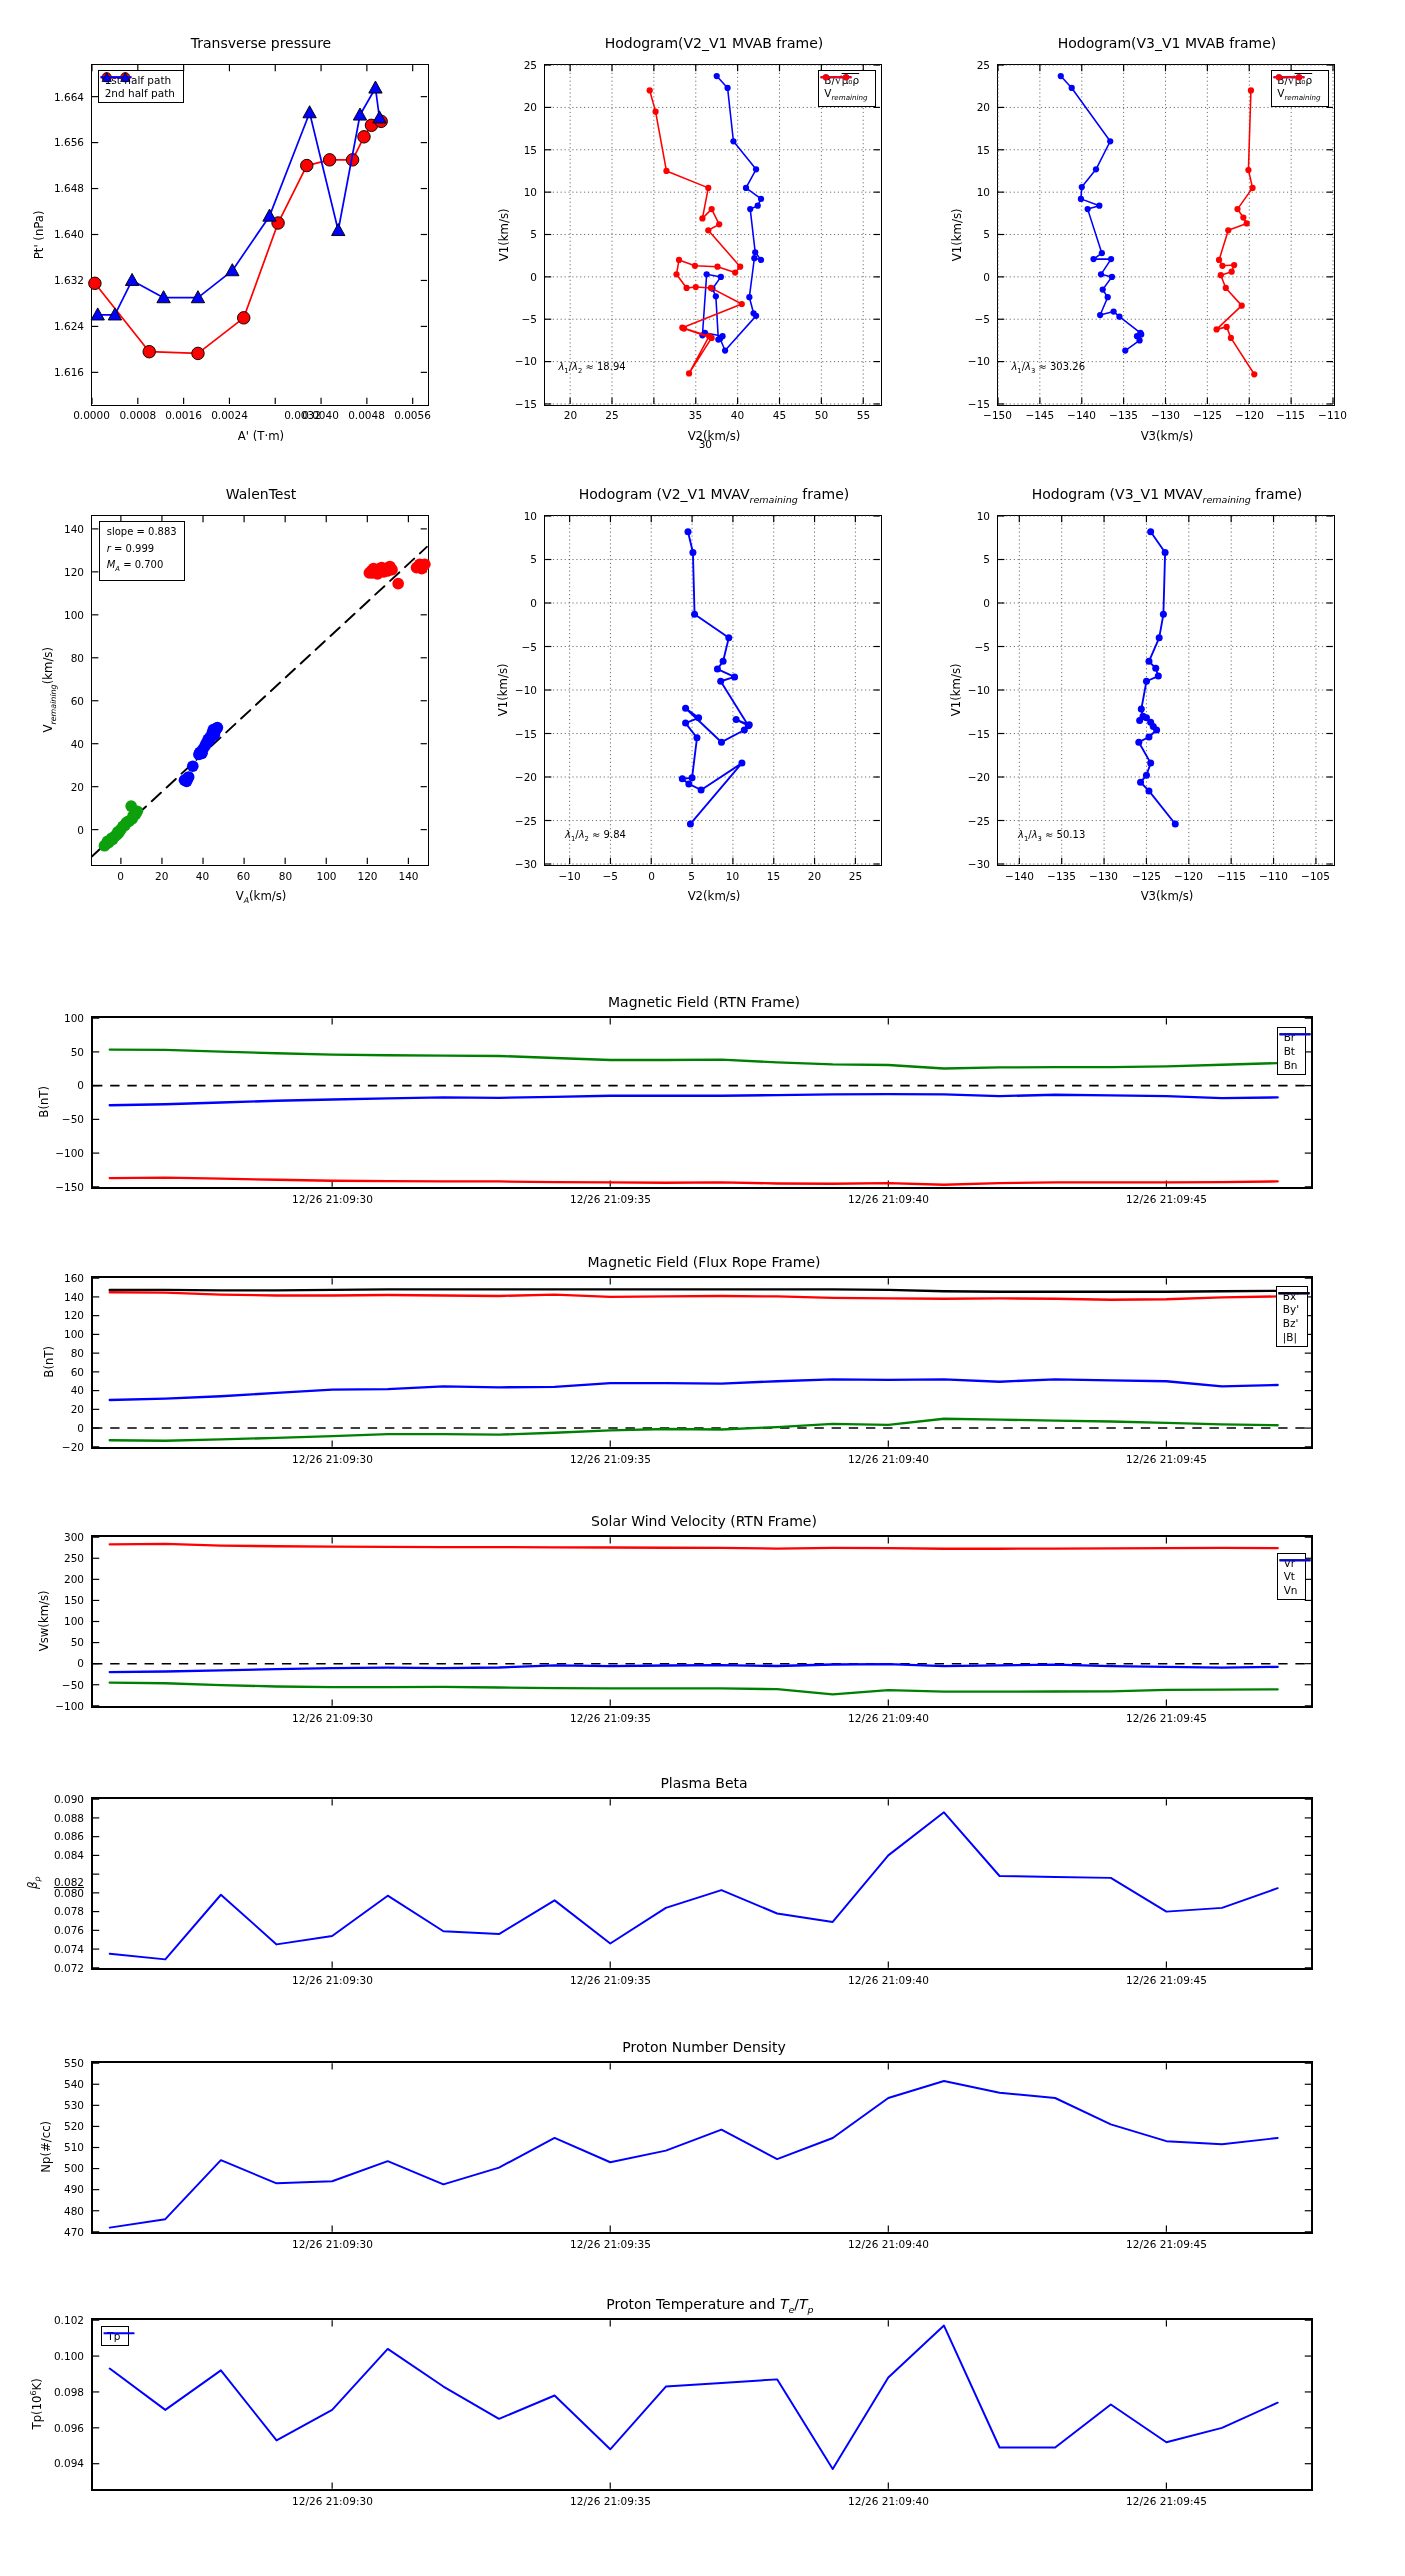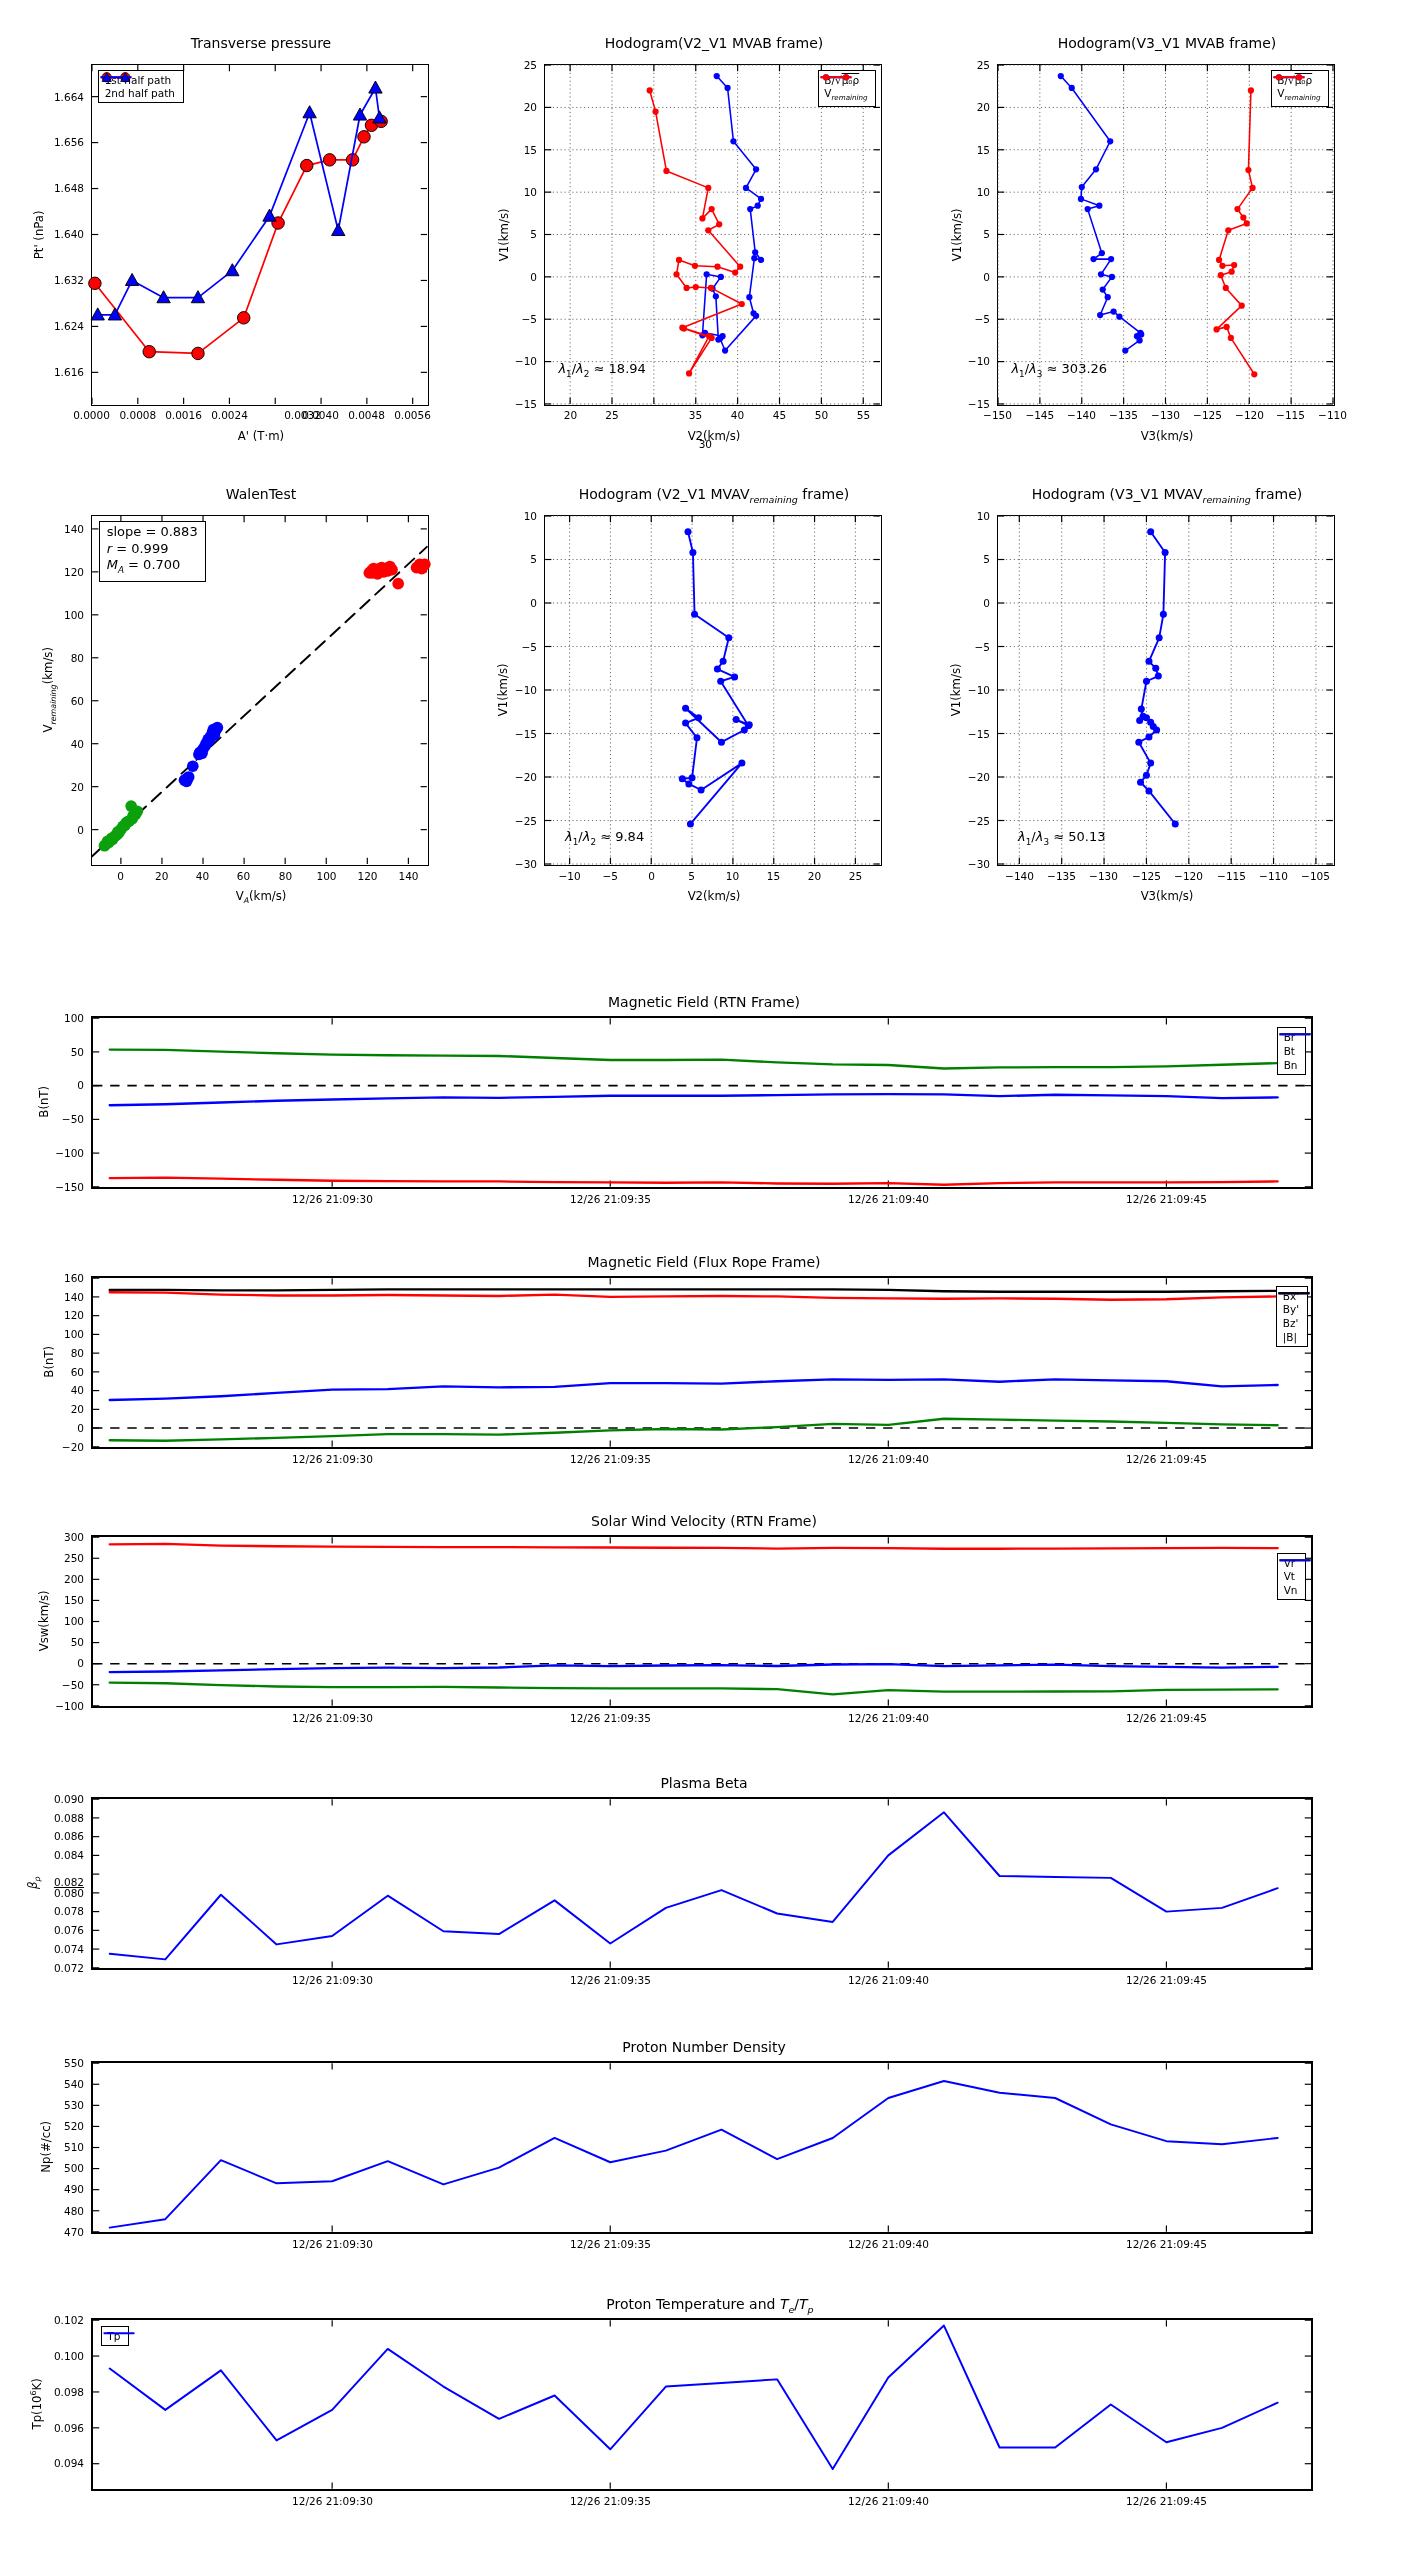--- a/index.html
+++ b/index.html
@@ -3,21 +3,21 @@
 <meta charset="utf-8">
 <style>
   html,body{margin:0;padding:0;background:#fff;}
   #fig{position:relative;width:1405px;height:2576px;background:#ffffff;
        font-family:"DejaVu Sans","Liberation Sans",sans-serif;color:#000;overflow:hidden;}
   .axes{position:absolute;background:#fff;box-sizing:border-box;}
   .axes svg{position:absolute;left:0;top:0;overflow:visible;}
   .tick{position:absolute;font-size:10.5px;line-height:14px;white-space:nowrap;}
   .title{position:absolute;font-size:14px;white-space:nowrap;text-align:center;}
   .axlab{position:absolute;font-size:11.7px;text-align:center;}
-  .ann{position:absolute;font-size:13px;white-space:nowrap;z-index:3;}
+  .ann{position:absolute;font-size:10px;white-space:nowrap;z-index:3;}
   .ann.box{border:1.6px solid #000;background:#fff;padding:2.3px 7px;line-height:16.4px;}
   .leg{position:absolute;border:1.6px solid #000;background:#fff;padding:3.1px 7.8px 3.1px 5.5px;
        display:flex;flex-direction:column;gap:1.6px;font-size:10.5px;z-index:4;}
   .legrow{display:flex;align-items:center;gap:5.5px;white-space:nowrap;}
   sub{font-size:68%;}
   sup{font-size:68%;}
 </style>
 </head>
 <body>
 

